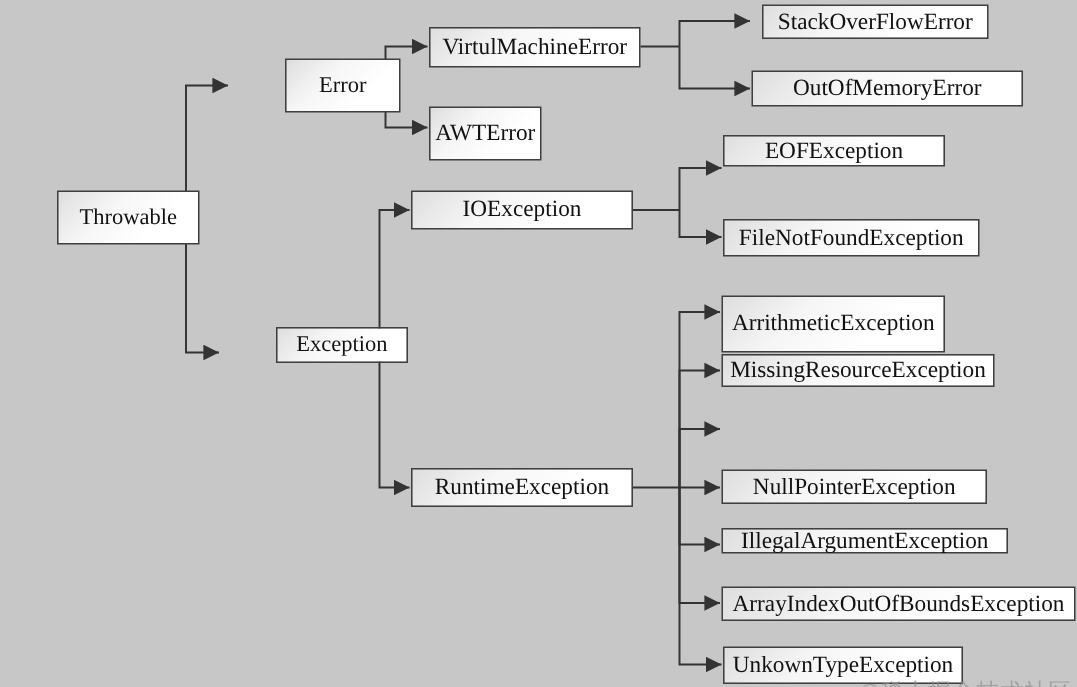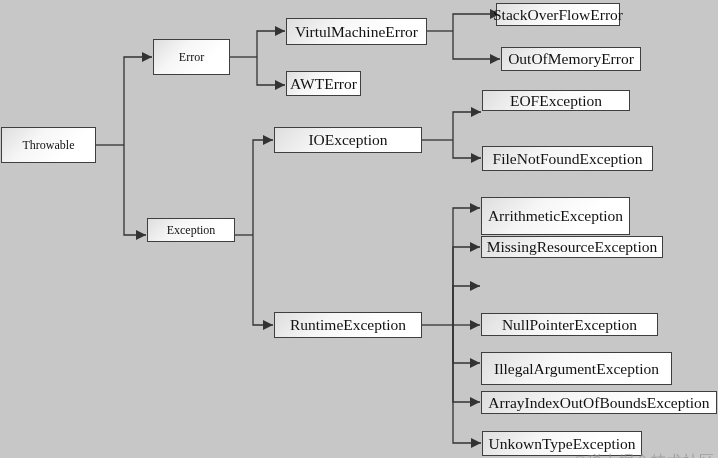--- a/index.html
+++ b/index.html
@@ -43,21 +43,21 @@
     border:1px solid var(--box-border);
     background:linear-gradient(135deg,#dedede 0%,#f6f6f6 35%,#ffffff 70%);
     color:var(--text);
     display:flex;
     align-items:center;
     justify-content:center;
     white-space:nowrap;
     font-size:15.5px;
     line-height:1;
   }
-  .node.big{font-size:12px;}
+  .node.big{font-size:15px;margin-left:37px;}
   #watermark{
     position:absolute;
     z-index:3;
     right:3px;
     top:424px;
     font-size:15px;
     letter-spacing:1px;
     color:var(--watermark);
     opacity:0.7;
     pointer-events:none;
@@ -101,42 +101,42 @@
   </svg>
 
   <div class="node big" style="left:1px;top:127px;width:95px;height:36px">Throwable</div>
 
   <div class="node big" style="left:153px;top:39px;width:77px;height:36px">Error</div>
 
   <div class="node big" style="left:147px;top:218px;width:88px;height:24px">Exception</div>
 
   <div class="node" style="left:286px;top:18px;width:141px;height:27px">VirtulMachineError</div>
 
-  <div class="node" style="left:286px;top:71px;width:75px;height:25px">AWTError</div>
+  <div class="node" style="left:286px;top:71px;width:75px;height:36px">AWTError</div>
 
-  <div class="node" style="left:496px;top:3px;width:124px;height:23px">StackOverFlowError</div>
+  <div class="node" style="left:508px;top:3px;width:151px;height:23px">StackOverFlowError</div>
 
-  <div class="node" style="left:501px;top:47px;width:140px;height:24px">OutOfMemoryError</div>
+  <div class="node" style="left:501px;top:47px;width:181px;height:24px">OutOfMemoryError</div>
 
   <div class="node" style="left:274px;top:127px;width:148px;height:26px">IOException</div>
 
   <div class="node" style="left:482px;top:90px;width:148px;height:21px">EOFException</div>
 
   <div class="node" style="left:482px;top:146px;width:171px;height:25px">FileNotFoundException</div>
 
   <div class="node" style="left:274px;top:312px;width:148px;height:26px">RuntimeException</div>
 
   <div class="node" style="left:481px;top:197px;width:149px;height:38px">ArrithmeticException</div>
 
   <div class="node" style="left:481px;top:236px;width:182px;height:22px">MissingResourceException</div>
 
 
   <div class="node" style="left:481px;top:313px;width:177px;height:23px">NullPointerException</div>
 
-  <div class="node" style="left:481px;top:352px;width:191px;height:33px">IllegalArgumentException</div>
+  <div class="node" style="left:481px;top:352px;width:191px;height:17px">IllegalArgumentException</div>
 
   <div class="node" style="left:481px;top:391px;width:236px;height:23px">ArrayIndexOutOfBoundsException</div>
 
   <div class="node" style="left:482px;top:431px;width:160px;height:25px">UnkownTypeException</div>
 
   <div id="watermark">@稀土掘金技术社区</div>
 
 </div>
 
 </body></html>

